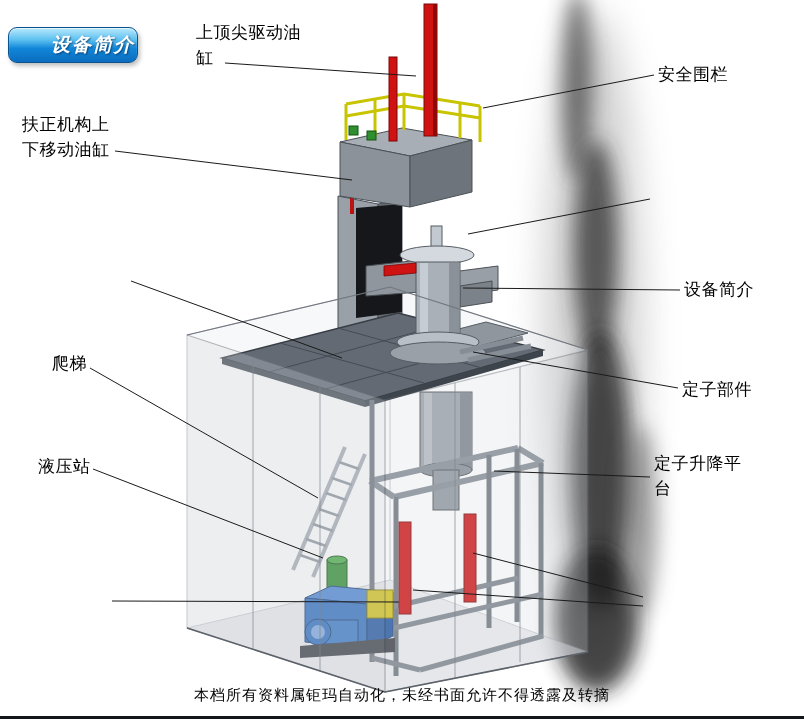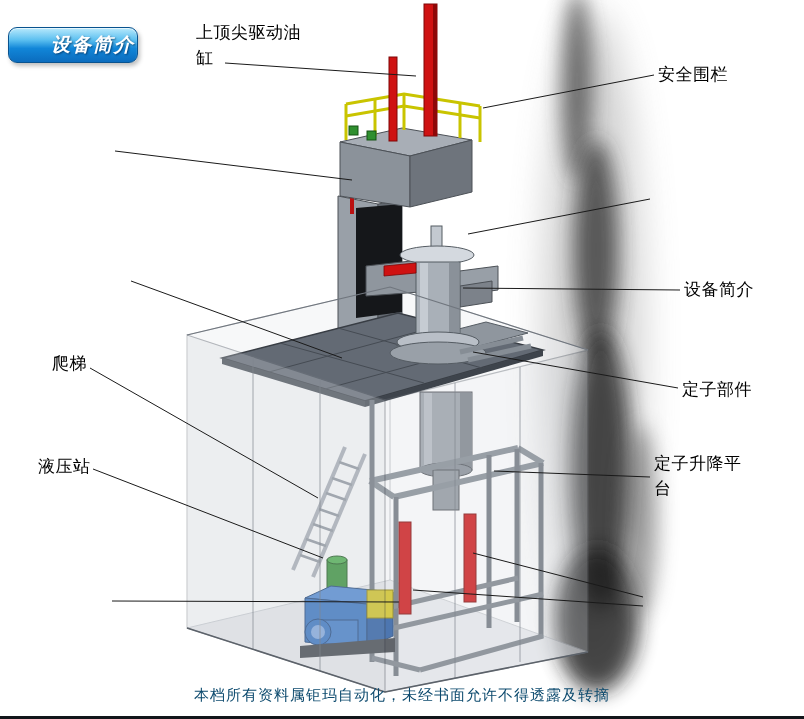--- a/index.html
+++ b/index.html
@@ -20,21 +20,21 @@
     background:linear-gradient(180deg,#b8e9fc 0%,#5cc0f0 35%,#1186d8 60%,#0b6cbe 100%);
     border:1px solid #09538f; border-radius:9px;
     color:#fff; font-size:19px; font-weight:bold; font-style:italic;
     display:flex; align-items:center; justify-content:center;
     text-shadow:1px 1px 2px rgba(0,40,80,.7); letter-spacing:2px;
     box-shadow:2px 3px 4px rgba(0,0,0,.25), inset 0 1px 1px rgba(255,255,255,.7);
     padding-left:40px;
   }
   #footer {
     position:absolute; left:0; top:686px; width:100%;
-    text-align:center; font-size:15px; color:#0c4a6e; letter-spacing:1px;
+    text-align:center; font-size:15px; color:#000000; letter-spacing:1px;
   }
   #bottombar { position:absolute; left:0; bottom:0; width:100%; height:3px; background:#12151a; }
 </style>
 </head>
 <body>
 
 <div id="canvas">
 
   <svg id="model" width="804" height="719" viewBox="0 0 804 719">
     <defs>
@@ -214,20 +214,21 @@
       <line x1="643" y1="606" x2="413" y2="590"></line>
     </g>
   </svg>
 
   <div id="badge">设备简介</div>
 
   <div class="callout" style="left:196px; top:20px; width:115px;">上顶尖驱动油缸</div>
 
   <div class="callout nowrap" style="left:658px; top:62px;">安全围栏</div>
 
+  <div class="callout" style="left:22px; top:112px; width:92px;">扶正机构上下移动油缸</div>
 
 
 
   <div class="callout nowrap" style="left:684px; top:277px;">设备简介</div>
 
   <div class="callout nowrap" style="left:52px; top:351px;">爬梯</div>
 
   <div class="callout nowrap" style="left:682px; top:377px;">定子部件</div>
 
   <div class="callout nowrap" style="left:38px; top:454px;">液压站</div>

